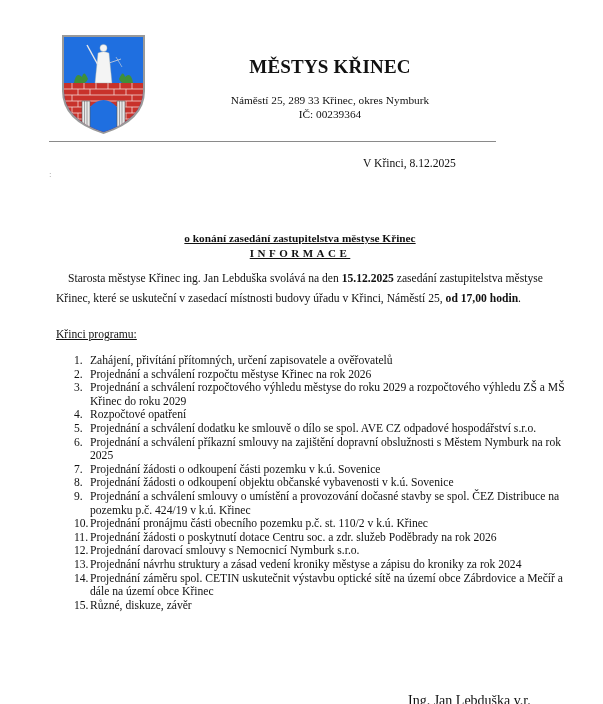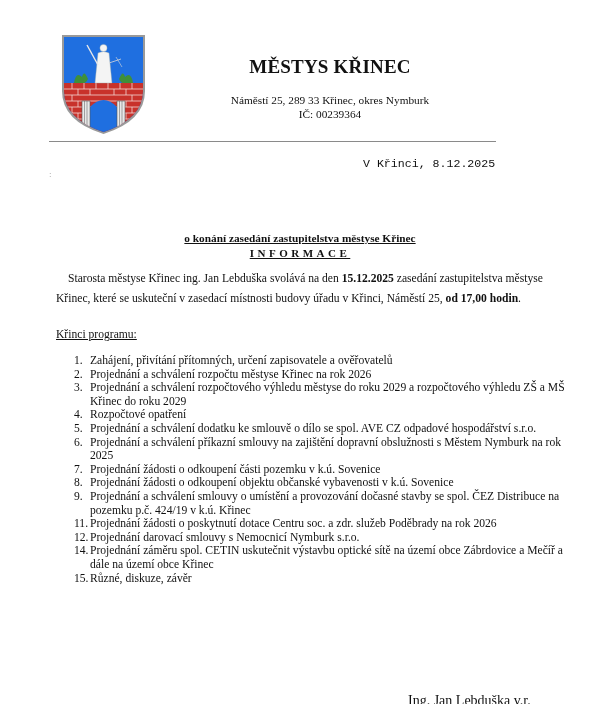--- a/index.html
+++ b/index.html
@@ -14,21 +14,21 @@
     font-weight: bold; font-size: 19px; letter-spacing: 0.2px;
   }
   .org-address {
     position: absolute; left: 200px; width: 260px; top: 93px; text-align: center;
     font-size: 11.3px; line-height: 14px;
   }
   .header-rule {
     position: absolute; left: 49px; width: 447px; top: 141px; height: 0;
     border-top: 1px solid #8a8a8a;
   }
-  .date-line { position: absolute; left: 363px; top: 157px; font-size: 11.6px; font-family: Liberation Mono, monospace; }
+  .date-line { position: absolute; left: 363px; top: 157px; font-size: 11.6px; }
   .stray-mark { position: absolute; left: 49px; top: 169px; font-size: 9px; color: #999; }
   .doc-title {
     position: absolute; left: 150px; width: 300px; top: 207px; text-align: center;
     font-weight: bold; font-size: 11px; letter-spacing: 3.5px; text-decoration: underline; margin-top: 40px;
   }
   .doc-subtitle {
     position: absolute; left: 150px; width: 300px; top: 232px; text-align: center;
     font-weight: bold; font-size: 11.3px; text-decoration: underline;
   }
   .intro {
@@ -166,26 +166,34 @@
     </li>
     <li>
       <span class="num">8.</span>
       <span class="txt">Projednání žádosti o odkoupení objektu občanské vybavenosti v k.ú. Sovenice</span>
     </li>
     <li>
       <span class="num">9.</span>
       <span class="txt">Projednání a schválení smlouvy o umístění a provozování dočasné stavby se spol. ČEZ Distribuce na pozemku p.č. 424/19 v k.ú. Křinec</span>
     </li>
     <li>
+      <span class="num">10.</span>
+      <span class="txt">Projednání pronájmu části obecního pozemku p.č. st. 110/2 v k.ú. Křinec</span>
+    </li>
+    <li>
       <span class="num">11.</span>
       <span class="txt">Projednání žádosti o poskytnutí dotace Centru soc. a zdr. služeb Poděbrady na rok 2026</span>
     </li>
     <li>
       <span class="num">12.</span>
       <span class="txt">Projednání darovací smlouvy s Nemocnicí Nymburk s.r.o.</span>
+    </li>
+    <li>
+      <span class="num">13.</span>
+      <span class="txt">Projednání návrhu struktury a zásad vedení kroniky městyse a zápisu do kroniky za rok 2024</span>
     </li>
     <li>
       <span class="num">14.</span>
       <span class="txt">Projednání záměru spol. CETIN uskutečnit výstavbu optické sítě na území obce Zábrdovice a Mečíř a dále na území obce Křinec</span>
     </li>
     <li>
       <span class="num">15.</span>
       <span class="txt">Různé, diskuze, závěr</span>
     </li>
   </ol>

